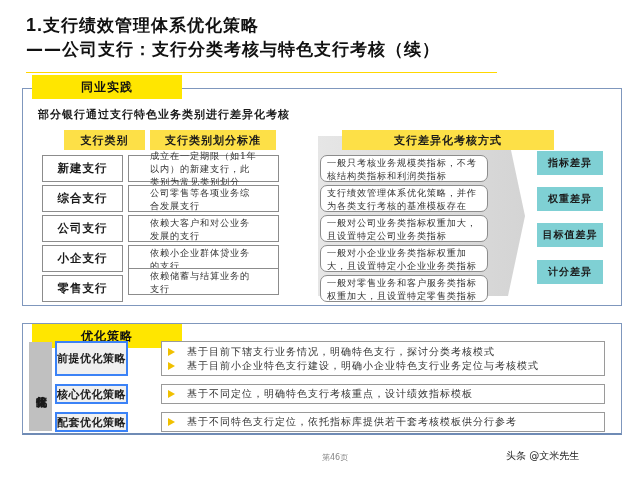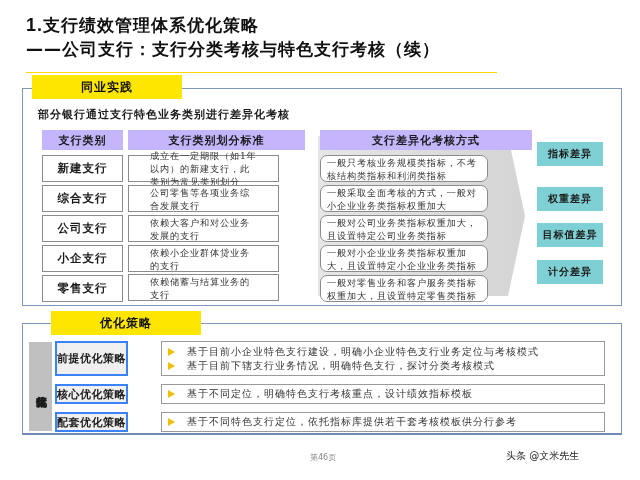--- a/index.html
+++ b/index.html
@@ -7,48 +7,48 @@
   body { position: relative; font-family: "DejaVu Serif", "Liberation Serif", serif; color: #1a1a1a; }
 
   .title1 { position: absolute; left: 26px; top: 14px; font-size: 17px; font-weight: bold; font-family: "DejaVu Sans", "Liberation Sans", sans-serif; color: #111; letter-spacing: 1px; white-space: nowrap; }
   .title1 .num { font-family: "Liberation Sans", sans-serif; font-size: 18px; }
   .title2 { position: absolute; left: 26px; top: 38px; font-size: 17px; font-weight: bold; font-family: "DejaVu Sans", "Liberation Sans", sans-serif; color: #111; letter-spacing: 1px; white-space: nowrap; }
   .title-rule { position: absolute; left: 26px; top: 72px; width: 471px; height: 1px; background: #ffd700; }
 
   .box1 { position: absolute; left: 22px; top: 88px; width: 292px; height: 218px; border: 1px solid #7f97bd; }
   .label-yellow { position: absolute; background: #ffe600; color: #111; font-weight: bold; font-size: 12px; text-align: center; display: flex; align-items: center; justify-content: center; letter-spacing: 1px; }
   .lbl1 { left: 32px; top: 75px; width: 150px; height: 24px; }
-  .lbl2 { left: 32px; top: 311px; width: 150px; height: 24px; margin-left: 19px; }
+  .lbl2 { left: 32px; top: 324px; width: 150px; height: 24px; }
 
   .subtitle { position: absolute; left: 38px; top: 107px; font-size: 11px; font-weight: bold; letter-spacing: 1px; white-space: nowrap; }
 
-  .hdr { position: absolute; top: 130px; height: 20px; background: #c4b5fd; font-size: 11px; font-weight: bold; display: flex; align-items: center; justify-content: center; letter-spacing: 1px; }
+  .hdr { position: absolute; top: 130px; height: 20px; background: #fde047; font-size: 11px; font-weight: bold; display: flex; align-items: center; justify-content: center; letter-spacing: 1px; margin-left: 22px; }
   .h-col1 { left: 42px; width: 81px; }
-  .h-col2 { left: 128px; width: 177px; }
+  .h-col2 { left: 128px; width: 126px; }
   .h-col3 { left: 320px; width: 212px; }
 
   .arrow-bg { position: absolute; left: 318px; top: 136px; width: 215px; height: 160px; }
 
   .cell { position: absolute; border: 1px solid #8c8c8c; background: #fff; font-size: 9.2px; line-height: 13px; letter-spacing: 0.8px; display: flex; align-items: center; }
   .c1 { left: 42px; width: 81px; height: 27px; justify-content: center; font-size: 11.5px; font-weight: bold; letter-spacing: 1px; }
   .c2 { left: 128px; width: 151px; height: 27px; padding: 0 21px; color: #333; }
   .c3 { left: 320px; width: 168px; height: 27px; padding: 0 6px; color: #333; border-radius: 7px; }
 
   .rightbox { position: absolute; left: 537px; width: 66px; height: 24px; background: #7fd0d4; font-size: 10px; font-weight: bold; display: flex; align-items: center; justify-content: center; letter-spacing: 1px; }
 
   
   .box2 { position: absolute; left: 22px; top: 323px; width: 600px; height: 112px; border: 1px solid #7f97bd; border-bottom: 2px solid #6f8bb5; }
   .side-col { position: absolute; left: 29px; top: 342px; width: 23px; height: 89px; background: #c0c0c0; display: flex; align-items: center; justify-content: center; }
   .side-col span { writing-mode: vertical-rl; font-size: 11px; font-weight: bold; letter-spacing: 0px; line-height: 12px; }
   .strat-btn { position: absolute; left: 55px; width: 73px; background: #f0f0f0; border: 2px solid #3b82f6; font-size: 11px; font-weight: bold; display: flex; align-items: center; justify-content: center; letter-spacing: 0.5px; }
   .strat-desc { position: absolute; left: 161px; width: 444px; border: 1px solid #9a9a9a; background: #fff; font-size: 10px; color: #333; padding: 2px 6px; display: flex; flex-direction: column; justify-content: center; letter-spacing: 1px; }
   .bullet-line { display: flex; align-items: center; height: 14px; white-space: nowrap; }
   .tri { width: 0; height: 0; border-top: 4px solid transparent; border-bottom: 4px solid transparent; border-left: 7px solid #f0c000; margin-right: 12px; flex: none; }
 
-  .pageno { position: absolute; left: 310px; top: 452px; font-size: 8px; color: #888; font-family: "DejaVu Sans", sans-serif; }
+  .pageno { position: absolute; left: 322px; top: 452px; font-size: 8px; color: #888; font-family: "DejaVu Sans", sans-serif; }
   .watermark { position: absolute; left: 506px; top: 449px; font-size: 10px; color: #222; font-family: "DejaVu Sans", "Liberation Sans", sans-serif; white-space: nowrap; }
 </style>
 </head>
 <body>
 
 <div class="title1">
   <span class="num">1.</span><span>支行绩效管理体系优化策略</span>
 </div>
 <div class="title2">——公司支行：支行分类考核与特色支行考核（续）</div>
 <div class="title-rule"></div>
@@ -70,54 +70,54 @@
 <div class="hdr h-col1">支行类别</div>
 <div class="hdr h-col2">支行类别划分标准</div>
 <div class="hdr h-col3">支行差异化考核方式</div>
 
 <div class="cell c1" style="top:155px">新建支行</div>
 <div class="cell c2" style="top:155px">成立在一定期限（如1年以内）的新建支行，此类别为常见类别划分</div>
 <div class="cell c3" style="top:155px">一般只考核业务规模类指标，不考核结构类指标和利润类指标</div>
 
 <div class="cell c1" style="top:185px">综合支行</div>
 <div class="cell c2" style="top:185px">公司零售等各项业务综合发展支行</div>
-<div class="cell c3" style="top:185px">一般采取全面考核的方式，一般对小企业业务类指标权重加大</div>
+<div class="cell c3" style="top:185px">支行绩效管理体系优化策略，并作为各类支行考核的基准模板存在</div>
 
 <div class="cell c1" style="top:215px">公司支行</div>
 <div class="cell c2" style="top:215px">依赖大客户和对公业务发展的支行</div>
 <div class="cell c3" style="top:215px">一般对公司业务类指标权重加大，且设置特定公司业务类指标</div>
 
 <div class="cell c1" style="top:245px">小企支行</div>
 <div class="cell c2" style="top:245px">依赖小企业群体贷业务的支行</div>
 <div class="cell c3" style="top:245px">一般对小企业业务类指标权重加大，且设置特定小企业业务类指标</div>
 
 <div class="cell c1" style="top:275px">零售支行</div>
-<div class="cell c2" style="top:274px">依赖储蓄与结算业务的支行</div>
+<div class="cell c2" style="top:268px">依赖储蓄与结算业务的支行</div>
 <div class="cell c3" style="top:275px">一般对零售业务和客户服务类指标权重加大，且设置特定零售类指标</div>
 
-<div class="rightbox" style="top:142px">指标差异</div>
+<div class="rightbox" style="top:151px">指标差异</div>
 <div class="rightbox" style="top:187px">权重差异</div>
 <div class="rightbox" style="top:223px">目标值差异</div>
 <div class="rightbox" style="top:260px">计分差异</div>
 
 <div class="box2"></div>
 <div class="label-yellow lbl2">优化策略</div>
 <div class="side-col">
   <span>优化策略</span>
 </div>
 
 <div class="strat-btn" style="top:341px;height:35px">前提优化策略</div>
 <div class="strat-desc" style="top:341px;height:35px">
   <div class="bullet-line">
       <span class="tri"></span>
-      <span>基于目前小企业特色支行建设，明确小企业特色支行业务定位与考核模式</span>
+      <span>基于目前下辖支行业务情况，明确特色支行，探讨分类考核模式</span>
     </div>
   <div class="bullet-line">
       <span class="tri"></span>
-      <span>基于目前下辖支行业务情况，明确特色支行，探讨分类考核模式</span>
+      <span>基于目前小企业特色支行建设，明确小企业特色支行业务定位与考核模式</span>
     </div>
 </div>
 
 <div class="strat-btn" style="top:384px;height:20px">核心优化策略</div>
 <div class="strat-desc" style="top:384px;height:20px">
   <div class="bullet-line">
       <span class="tri"></span>
       <span>基于不同定位，明确特色支行考核重点，设计绩效指标模板</span>
     </div>
 </div>

